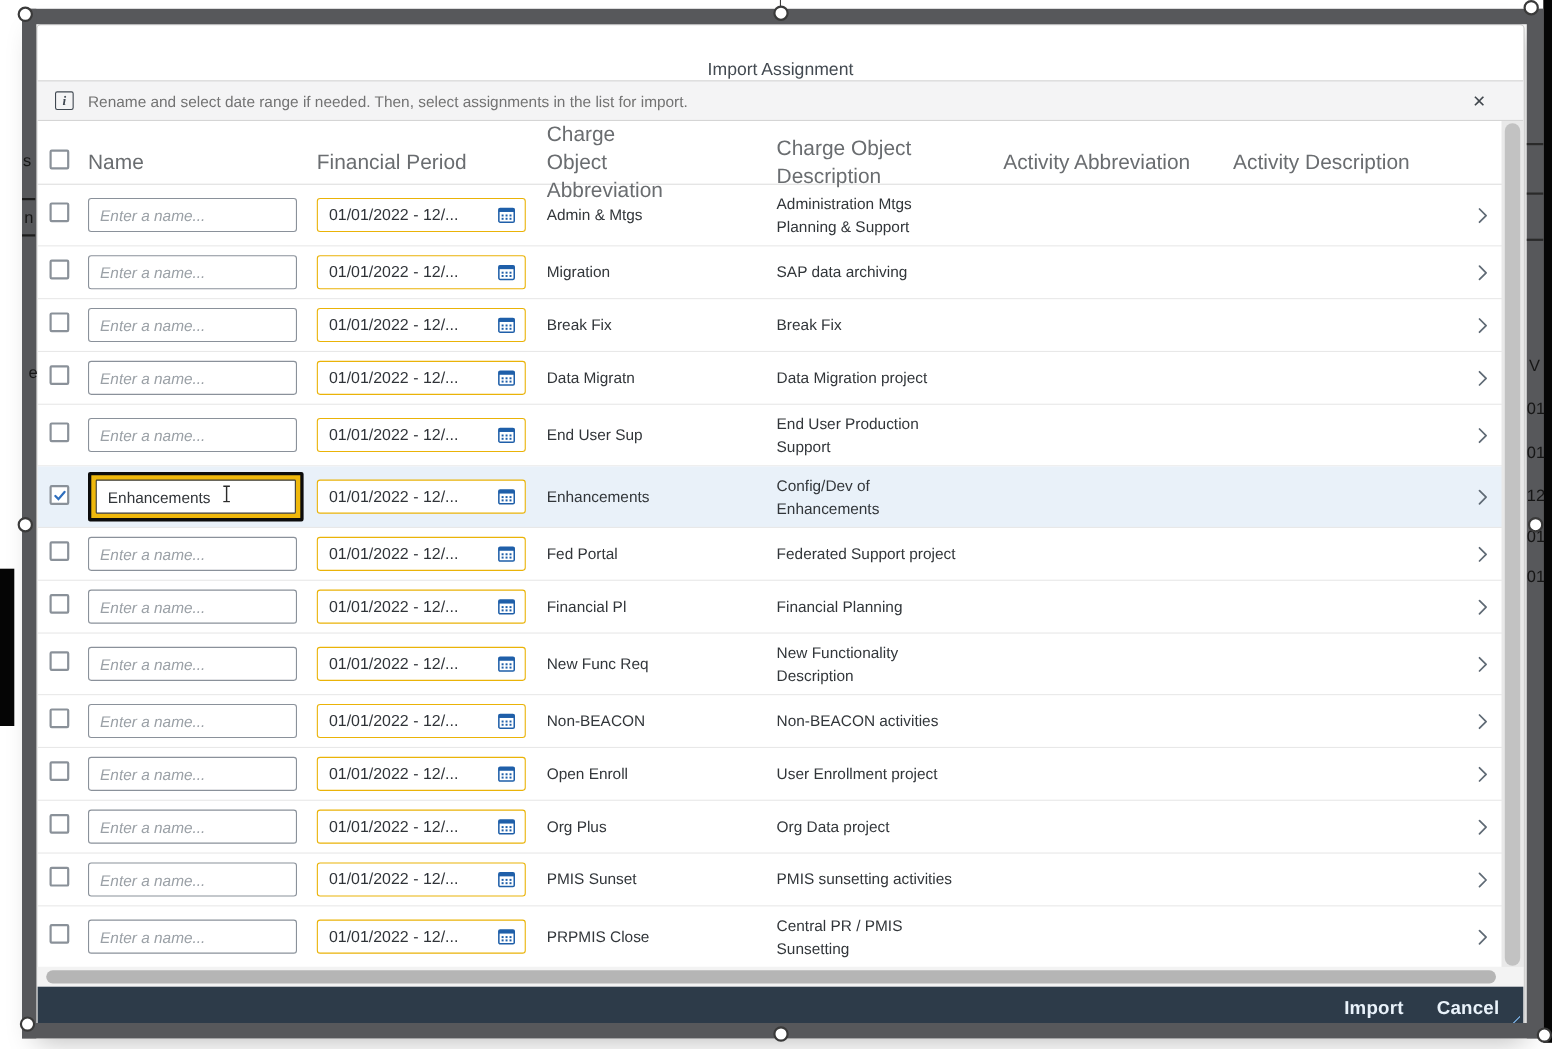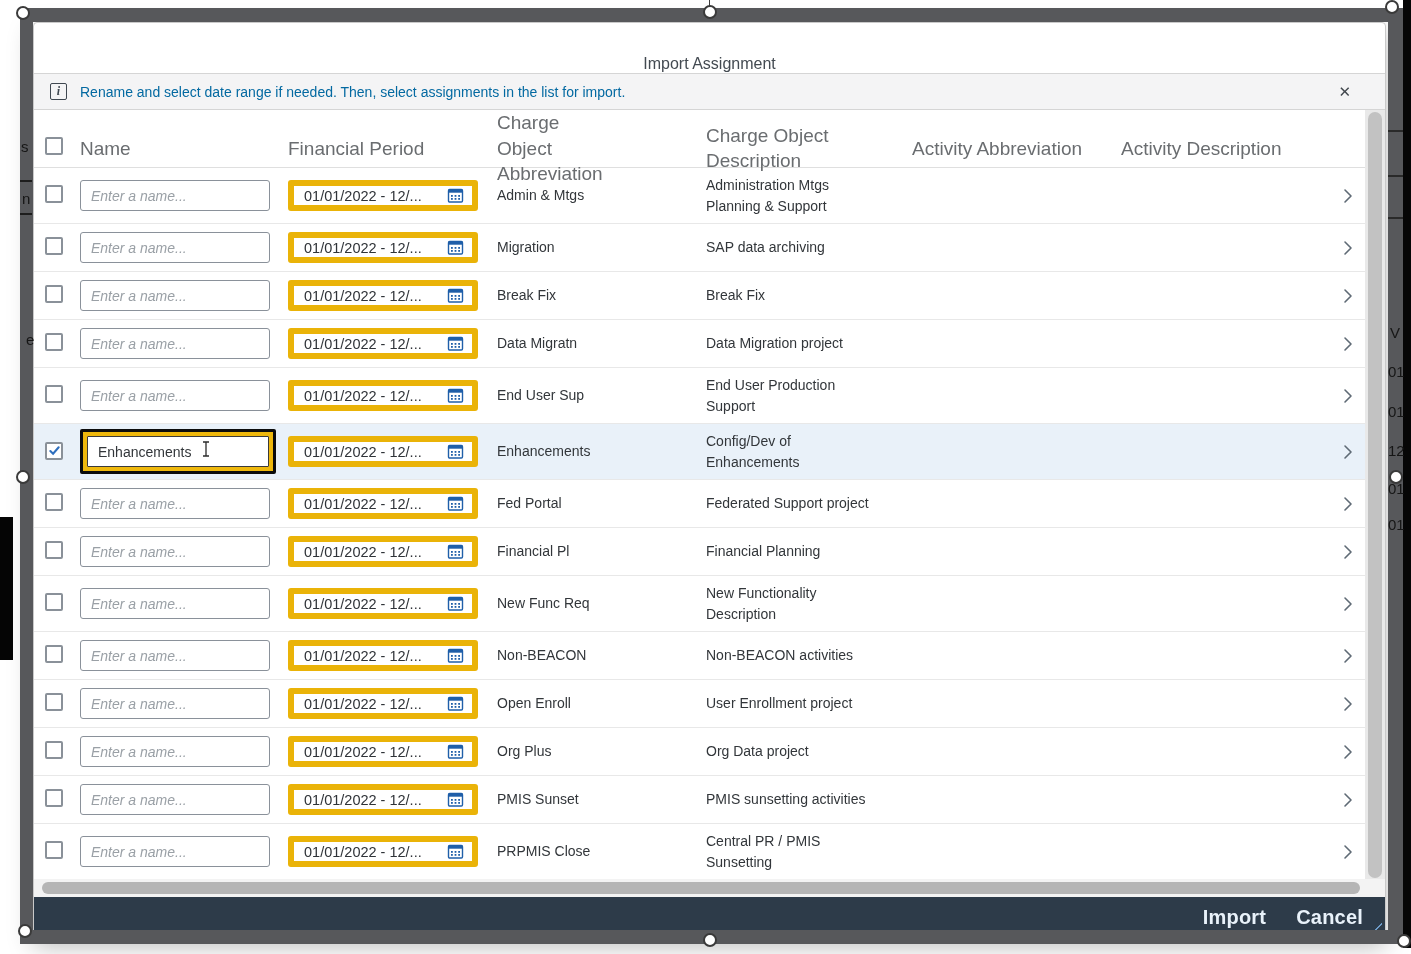--- a/index.html
+++ b/index.html
@@ -30,21 +30,21 @@
 
   .dlg-header { height:50px; display:flex; align-items:flex-end; justify-content:center; }
   .dlg-title  { font-size:16px; color:#434a51; }
 
   .info-strip { height:37px; background:#f4f4f5; border-top:1px solid #d5d5d5; border-bottom:1px solid #d5d5d5;
                 display:flex; align-items:center; padding:0 16px; gap:13px; }
   .info-icon { width:17px; height:17px; border:1.5px solid #3f4750; border-radius:2px; flex:0 0 auto;
                display:flex; align-items:center; justify-content:center;
                font-family:"Liberation Serif","DejaVu Serif",serif; font-size:12px; font-style:italic;
                font-weight:bold; color:#3f4750; }
-  .info-text { font-size:14px; color:#0369a1; }
+  .info-text { font-size:14px; color:#737373; }
   .info-close { margin-left:auto; margin-right:18px; font-size:15px; color:#42484e; cursor:pointer; background:none; border:none; }
 
   
   .grid-cols { display:grid; grid-template-columns:35px 208px 209px 209px 206px 209px 208px 38px;
                padding-left:11px; align-items:center; }
   .thead { height:58px; border-bottom:1px solid #dfdfdf; color:#6a6d70; font-size:19px; }
   .thead .th { padding-right:14px; line-height:1.35; }
   .th-wrap { max-width:112px; }
 
   .rows-area { height:712px; overflow:hidden; }
@@ -60,38 +60,38 @@
 
   .input-wrap { display:inline-flex; position:relative; }
   .text-input { width:190px; height:31px; border:1px solid #8a919a; border-radius:3px; background:#fff;
                 padding:0 10px; font-family:inherit; font-size:14px; color:#32363a; }
   .text-input::placeholder { font-style:italic; color:#9aa0a6; }
   .input-wrap.hl { border:3px solid #0c0c0c; background:#efb80c; padding:4px; border-radius:2px; }
   .input-wrap.hl .text-input { width:182px; border:1px solid #3a3a3a; border-radius:1px; }
   .ibeam { display:none; position:absolute; z-index:5; }
   .input-wrap.hl .ibeam { display:block; left:118px; top:9px; }
 
-  .date-field { width:190px; height:31px; border:6px solid #eab308; border-radius:3px; background:#fff;
+  .date-field { width:190px; height:31px; border:1px solid #eab308; border-radius:3px; background:#fff;
                 display:flex; align-items:center; justify-content:space-between; padding:0 8px 0 10px; cursor:pointer; }
   .date-text { font-size:14.5px; color:#2f3338; white-space:nowrap; }
 
   .cell-text { font-size:14px; color:#32363a; line-height:1.45; padding-right:12px; }
   .desc-text { max-width:180px; }
   .chev-cell { display:flex; justify-content:center; }
 
   
   .v-scroll { position:absolute; right:0; top:87px; width:20px; height:771px; background:#e9e9e9; z-index:12; }
   .v-thumb  { position:absolute; left:3px; top:2px; width:14px; height:766px; background:#c2c2c2; border-radius:7px; }
   .h-scroll { position:absolute; left:0; bottom:40px; width:1353px; height:18px; background:#f3f3f3; z-index:12; }
   .h-thumb  { position:absolute; left:8px; top:3px; width:1318px; height:12px; background:#b5b5b5; border-radius:6px; }
 
   
   .dlg-footer { position:absolute; left:0; bottom:0; width:100%; height:40px; background:#2d3b49;
                 display:flex; align-items:center; justify-content:flex-end; gap:30px; padding-right:22px; z-index:13; }
-  .footer-btn { background:none; border:none; color:#e9f2fa; font-family:inherit; font-size:20px;
+  .footer-btn { background:none; border:none; color:#e9f2fa; font-family:inherit; font-size:17px;
                 font-weight:bold; letter-spacing:.2px; cursor:pointer; }
   .resize-grip { position:absolute; right:3px; bottom:3px; width:12px; height:12px;
                  background:repeating-linear-gradient(135deg,#6d9cc9 0 1.5px,transparent 1.5px 4.5px);
                  clip-path:polygon(100% 0,100% 100%,0 100%); }
 </style>
 </head>
 <body>
 
 <div class="stage">
 

